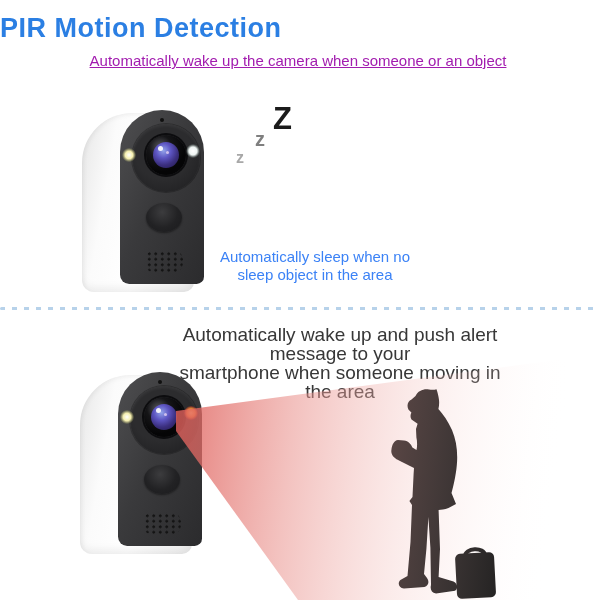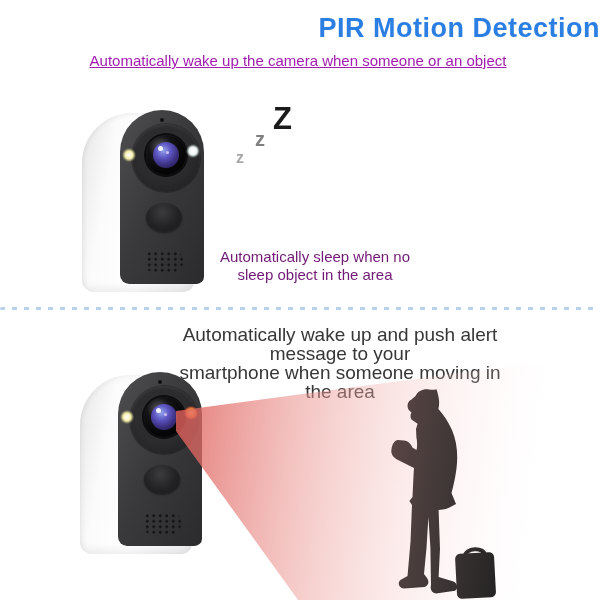--- a/index.html
+++ b/index.html
@@ -2,31 +2,31 @@
 <html><head>
 <meta charset="utf-8">
 <style>
   html,body{margin:0;padding:0;background:#ffffff;}
   .stage{
     position:relative;width:600px;height:600px;overflow:hidden;background:#ffffff;
     font-family:"Liberation Sans","DejaVu Sans",sans-serif;
   }
   
   .title{
-    position:absolute;top:13px;left:0;width:600px;text-align:right;
+    position:absolute;top:13px;left:0;width:600px;text-align:left;
     font-size:27px;font-weight:700;color:#2b7fe3;letter-spacing:.5px;
   }
   .subtitle{
     position:absolute;top:51px;left:0;width:596px;text-align:center;
     font-size:15px;line-height:19px;color:#a21caf;text-decoration:underline;
   }
   
   .sleep-caption{
     position:absolute;left:205px;top:248px;width:220px;text-align:center;
-    font-size:15px;line-height:18px;color:#701a75;
+    font-size:15px;line-height:18px;color:#3b82f6;
   }
   .alert-caption{
     position:absolute;left:165px;top:325px;width:350px;text-align:center;
     font-size:19px;line-height:19px;color:#373737;
   }
   
   .zzz span{position:absolute;line-height:1;font-weight:700;}
   .z-big{left:273px;top:103px;font-size:31px;color:#1b1b1b;}
   .z-mid{left:255px;top:129px;font-size:20px;color:#7f7f7f;}
   .z-small{left:236px;top:150px;font-size:16px;color:#a8a8a8;}

